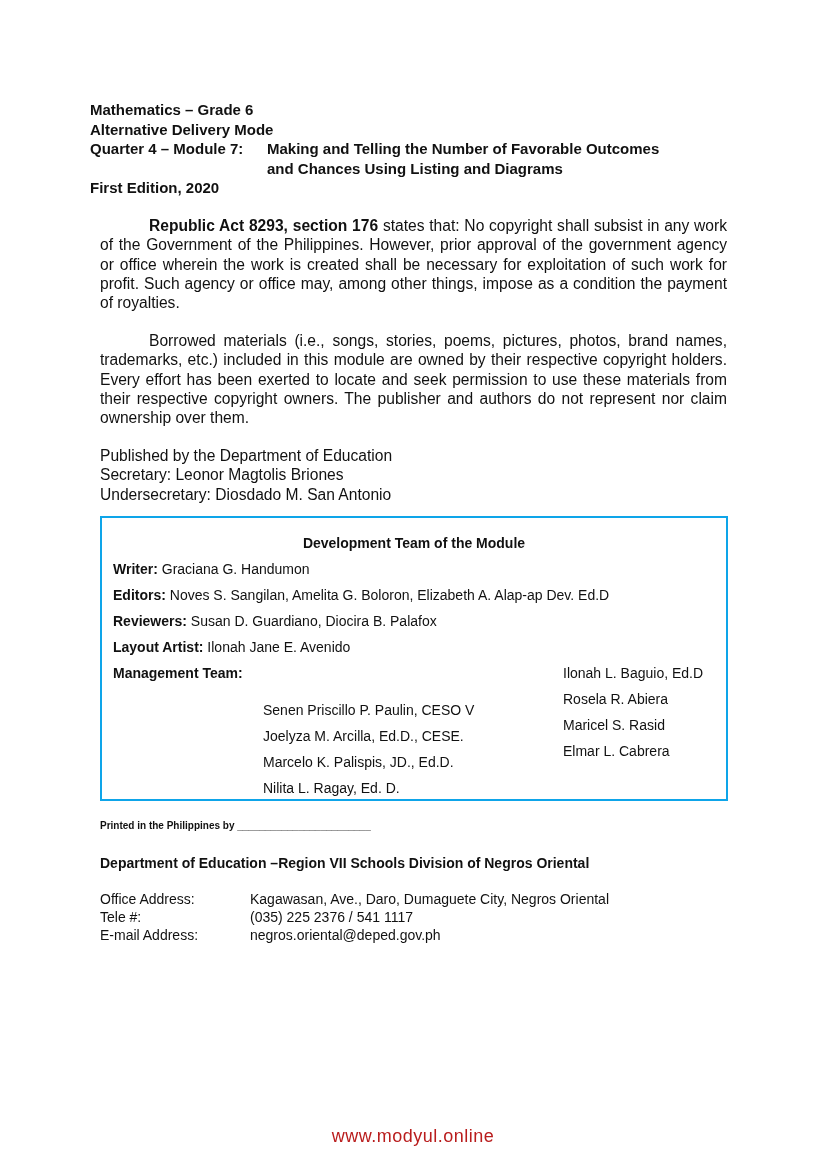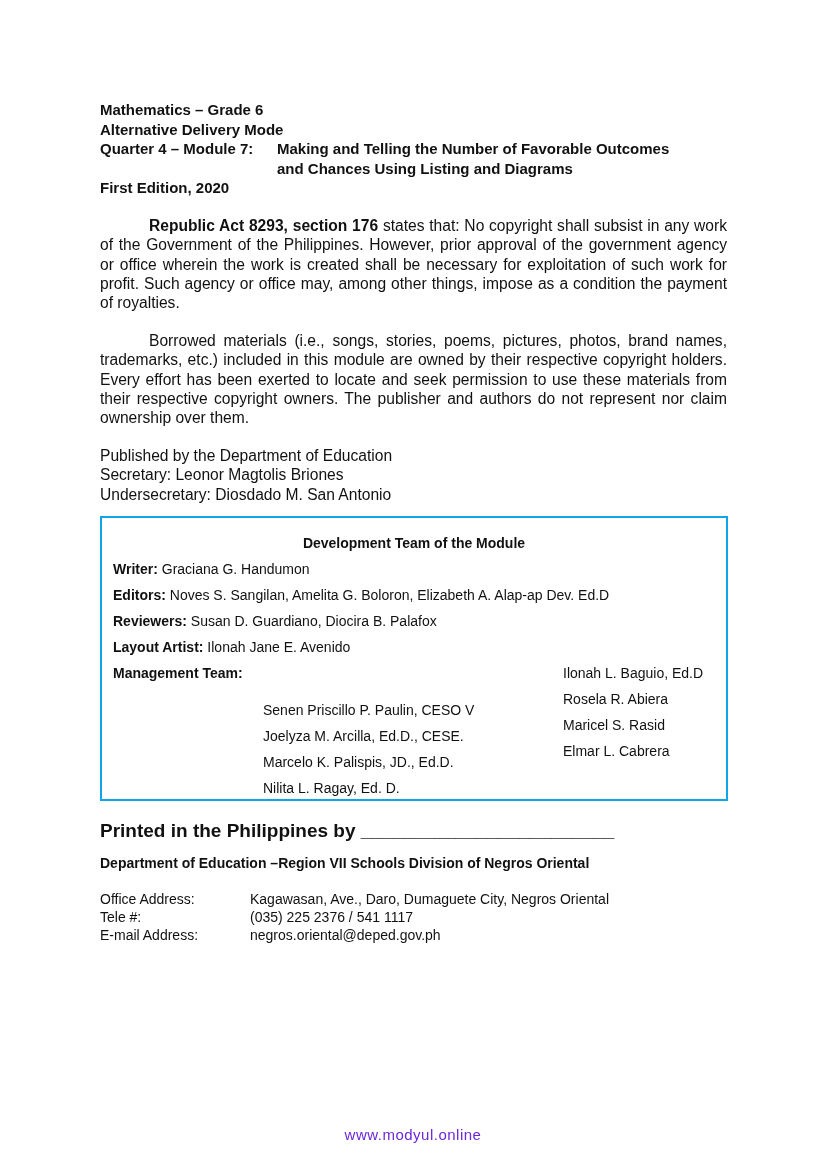--- a/index.html
+++ b/index.html
@@ -1,37 +1,37 @@
 <!DOCTYPE html>
 <html><head>
 <meta charset="utf-8">
 <style>
   html, body { margin: 0; padding: 0; background: #ffffff; }
   body { width: 826px; height: 1169px; position: relative; overflow: hidden;
          font-family: "Liberation Sans", sans-serif; color: #111; }
   .abs { position: absolute; }
-  .hdr { left: 100px; top: 100px; font-weight: bold; font-size: 15px; line-height: 19.5px; }
+  .hdr { left: 90px; top: 100px; font-weight: bold; font-size: 15px; line-height: 19.5px; }
   .hdr div { white-space: nowrap; }
   .hdr .indent { padding-left: 177px; }
   .hdr .qlabel { display: inline-block; width: 177px; }
   .para { left: 100px; width: 627px; font-size: 15.6px; line-height: 19.3px; text-align: justify; }
   .para .first { text-indent: 49px; }
   .pub { left: 100px; top: 446px; font-size: 15.6px; line-height: 19.3px; }
   .box { left: 100px; top: 516px; width: 624px; height: 281px; border: 2px solid #0ea5e9; }
   .box .title { position: absolute; top: 17px; left: 0; width: 100%; text-align: center; font-weight: bold; font-size: 14px; }
   .box .row { position: absolute; left: 11px; font-size: 14px; white-space: nowrap; }
   .box b { font-weight: bold; text-align: right; }
   .mgmt-label { position: absolute; left: 11px; font-size: 14px; font-weight: bold; }
   .mcol1 { position: absolute; left: 161px; font-size: 14px; white-space: nowrap; margin-top: 37px; }
   .mcol2 { position: absolute; left: 461px; font-size: 14px; white-space: nowrap; }
-  .printed { left: 100px; top: 820px; font-weight: bold; font-size: 19px; }
+  .printed { left: 100px; top: 820px; font-weight: bold; font-size: 10px; }
   .deped { left: 100px; top: 855px; font-weight: bold; font-size: 14px; }
   .contact { left: 100px; top: 890px; font-size: 14px; line-height: 18px; }
   .contact .lbl { display: inline-block; width: 150px; }
-  .watermark { left: 0; width: 826px; top: 1126px; text-align: center; font-size: 15px; color: #6d28d9; letter-spacing: 0.5px; }
+  .watermark { left: 0; width: 826px; top: 1126px; text-align: center; font-size: 18px; color: #b91c1c; letter-spacing: 0.5px; }
 </style>
 </head>
 <body>
 
 <div class="abs hdr">
   <div>Mathematics – Grade 6</div>
   <div>Alternative Delivery Mode</div>
   <div><span class="qlabel">Quarter 4 – Module 7:</span><span>Making and Telling the Number of Favorable Outcomes</span></div>
   <div class="indent">and Chances Using Listing and Diagrams</div>
   <div>First Edition, 2020</div>

